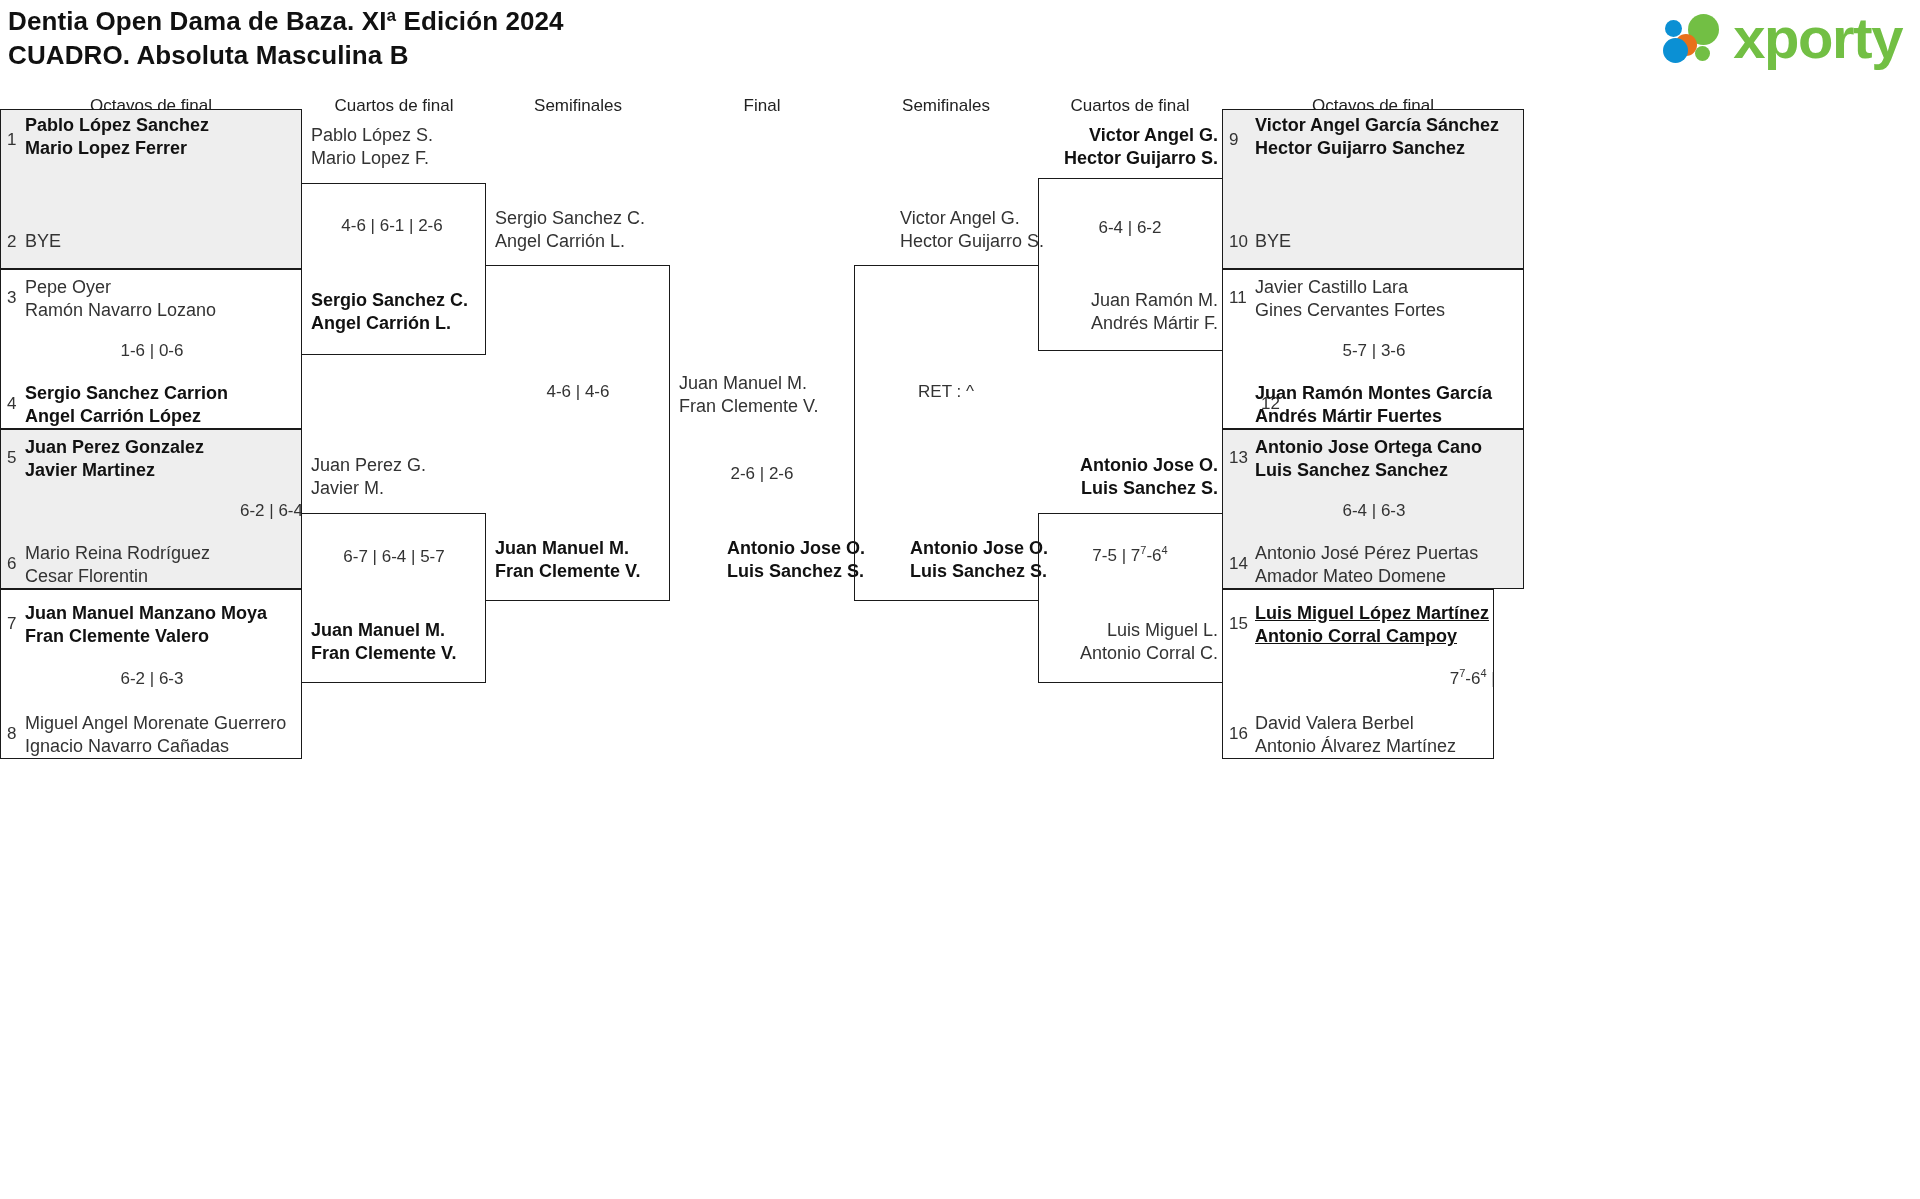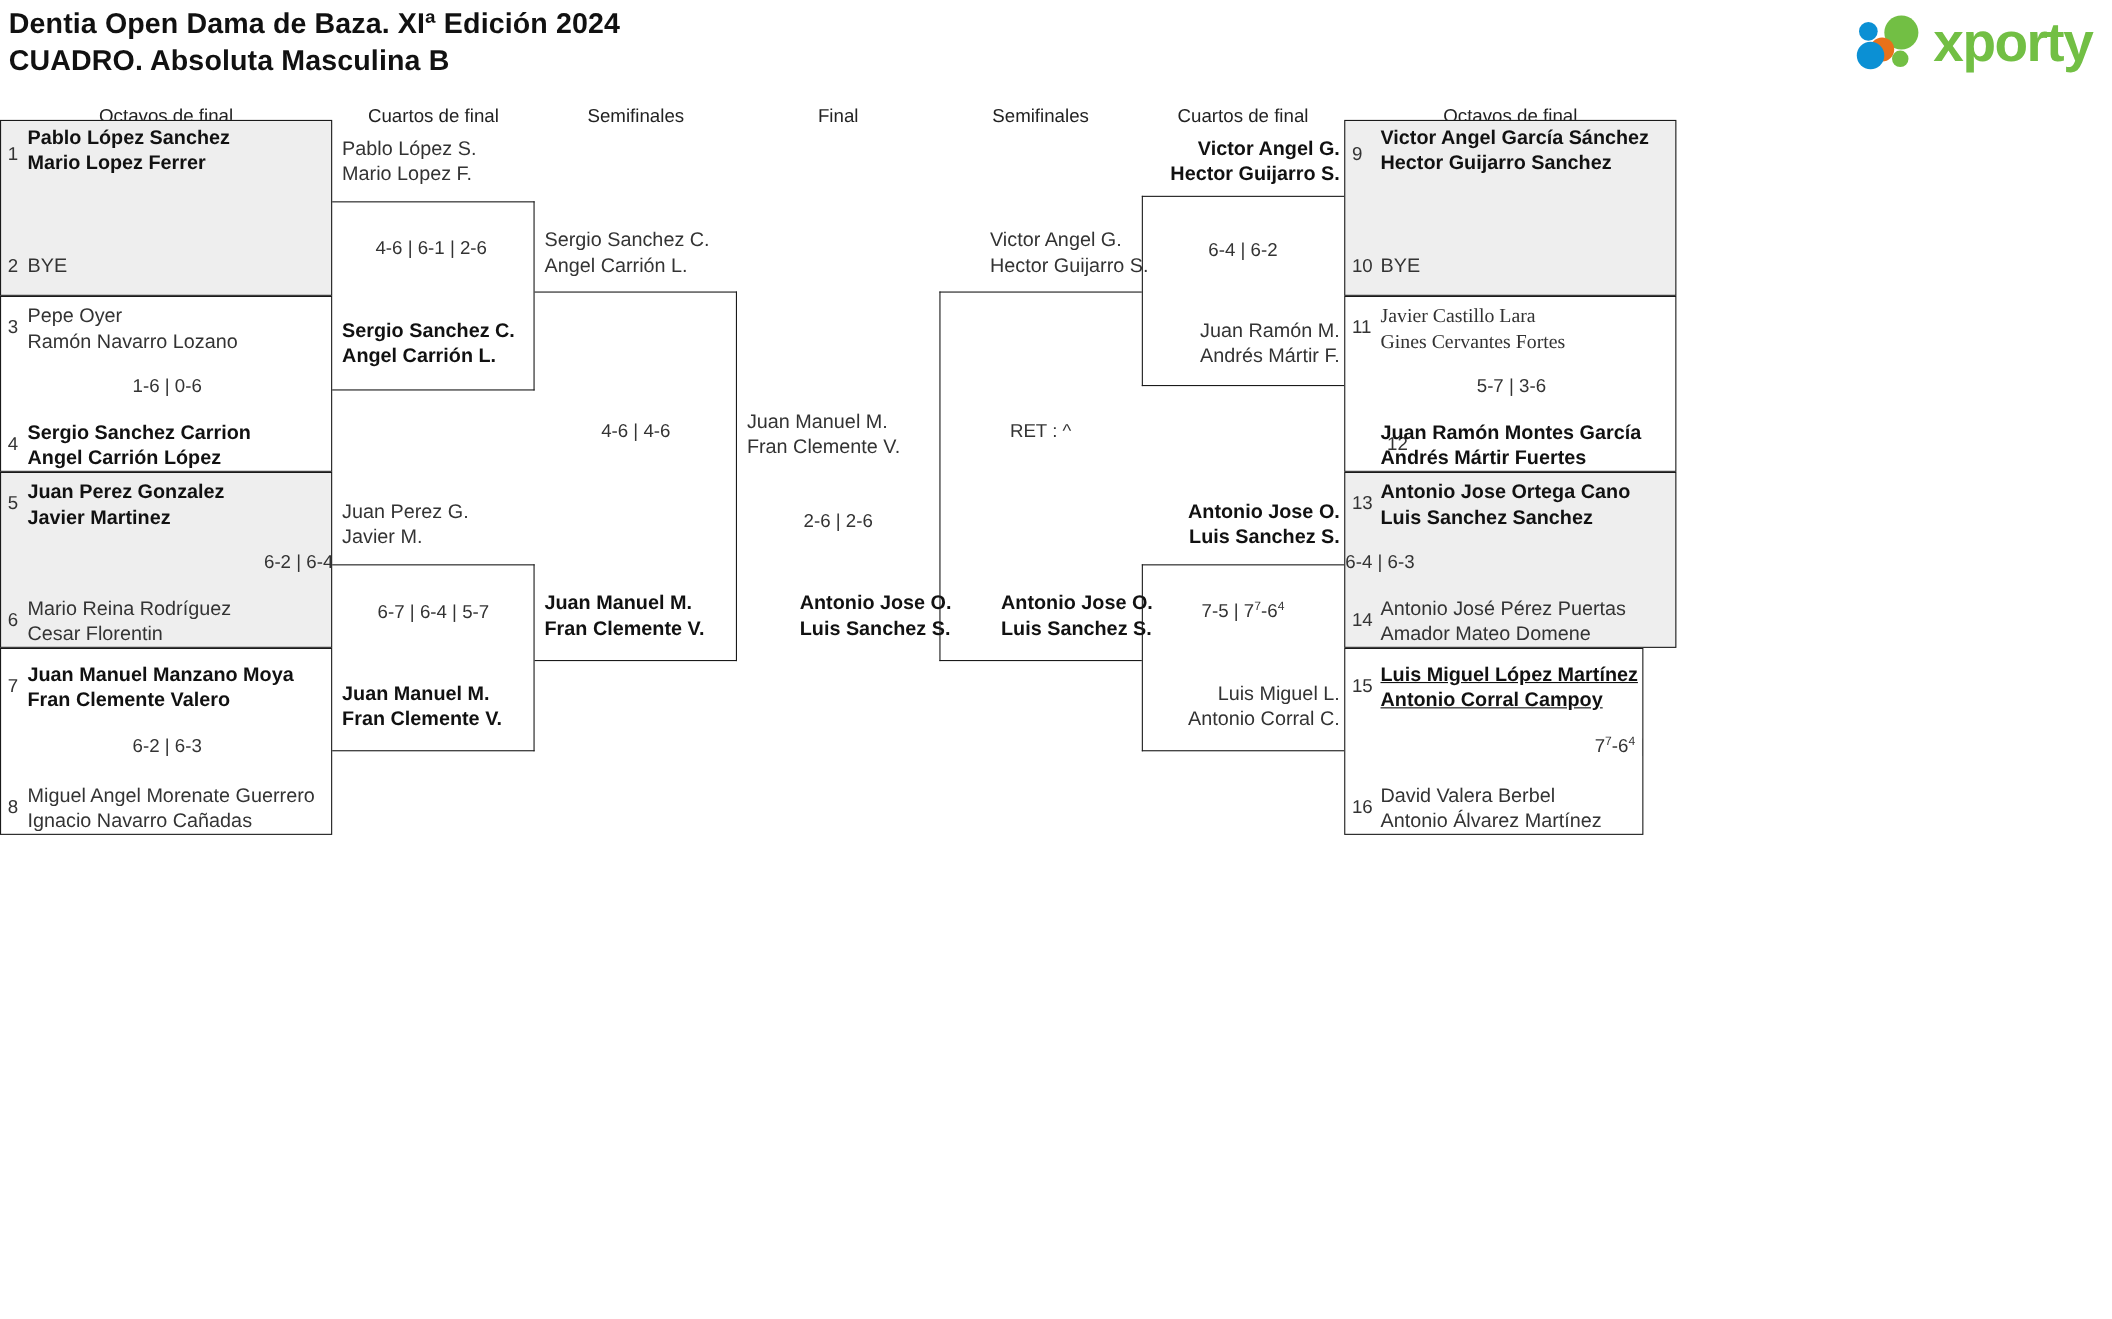--- a/index.html
+++ b/index.html
@@ -17,21 +17,21 @@
   .title-line { font-size: 26px; font-weight: 700; line-height: 34px; letter-spacing: .1px; color: #111; white-space: nowrap; }
 
   .logo { position: absolute; right: 18px; top: 10px; height: 56px; display: flex; align-items: center; gap: 8px; }
   .logo-dots { position: relative; width: 62px; height: 50px; }
   .logo-dots i { position: absolute; border-radius: 50%; display: block; }
   .d-blue-sm  { width: 17px; height: 17px; background: #0b90d4; left: 2px;  top: 7px; }
   .d-green-lg { width: 31px; height: 31px; background: #72bf44; left: 25px; top: 1px; }
   .d-orange   { width: 22px; height: 22px; background: #e8711a; left: 12px; top: 21px; }
   .d-blue-lg  { width: 25px; height: 25px; background: #0b90d4; left: 0px;  top: 25px; }
   .d-green-sm { width: 15px; height: 15px; background: #72bf44; left: 32px; top: 33px; }
-  .logo-text { font-size: 50px; font-weight: 700; color: #72bf44; letter-spacing: -1.4px; line-height: 50px; }
+  .logo-text { font-size: 58px; font-weight: 700; color: #72bf44; letter-spacing: -1.4px; line-height: 50px; }
 
   
   .round-hdr {
     position: absolute; top: 96px; text-align: center;
     font-size: 17px; color: #222; font-weight: 400; white-space: nowrap;
   }
 
   
   .cell {
     position: absolute;
@@ -226,39 +226,39 @@
       <div>Hector Guijarro Sanchez</div>
     </div>
     <div class="seed" style="left:6px;  top:122px;">10</div>
     <div class="names" style="left:32px; top:120px;">
       <div>BYE</div>
     </div>
   </div>
 
   <div class="cell" style="left:1222px; top:269px; width:302px; height:160px;">
     <div class="seed" style="left:6px;  top:18px;">11</div>
-    <div class="names" style="left:32px; top:6px;font-family:Liberation Serif, serif;">
+    <div class="names" style="left:32px; top:6px;">
       <div>Javier Castillo Lara</div>
       <div>Gines Cervantes Fortes</div>
     </div>
     <div class="score" style="left:0px; top:71px; width:302px; text-align:center;">5-7 | 3-6</div>
     <div class="seed" style="left:6px;  top:124px;margin-left:32px;">12</div>
     <div class="names win" style="left:32px; top:112px;">
       <div>Juan Ramón Montes García</div>
       <div>Andrés Mártir Fuertes</div>
     </div>
   </div>
 
   <div class="cell shaded" style="left:1222px; top:429px; width:302px; height:160px;">
     <div class="seed" style="left:6px;  top:18px;">13</div>
     <div class="names win" style="left:32px; top:6px;">
       <div>Antonio Jose Ortega Cano</div>
       <div>Luis Sanchez Sanchez</div>
     </div>
-    <div class="score" style="left:0px; top:71px; width:302px; ">6-4 | 6-3</div>
+    <div class="score" style="left:0px; top:71px; width:302px; text-align:center;">6-4 | 6-3</div>
     <div class="seed" style="left:6px;  top:124px;">14</div>
     <div class="names" style="left:32px; top:112px;">
       <div>Antonio José Pérez Puertas</div>
       <div>Amador Mateo Domene</div>
     </div>
   </div>
 
   <div class="cell" style="left:1222px; top:589px; width:272px; height:170px;">
     <div class="seed" style="left:6px;  top:24px;">15</div>
     <div class="names win" style="left:32px; top:12px;text-decoration:underline;">

